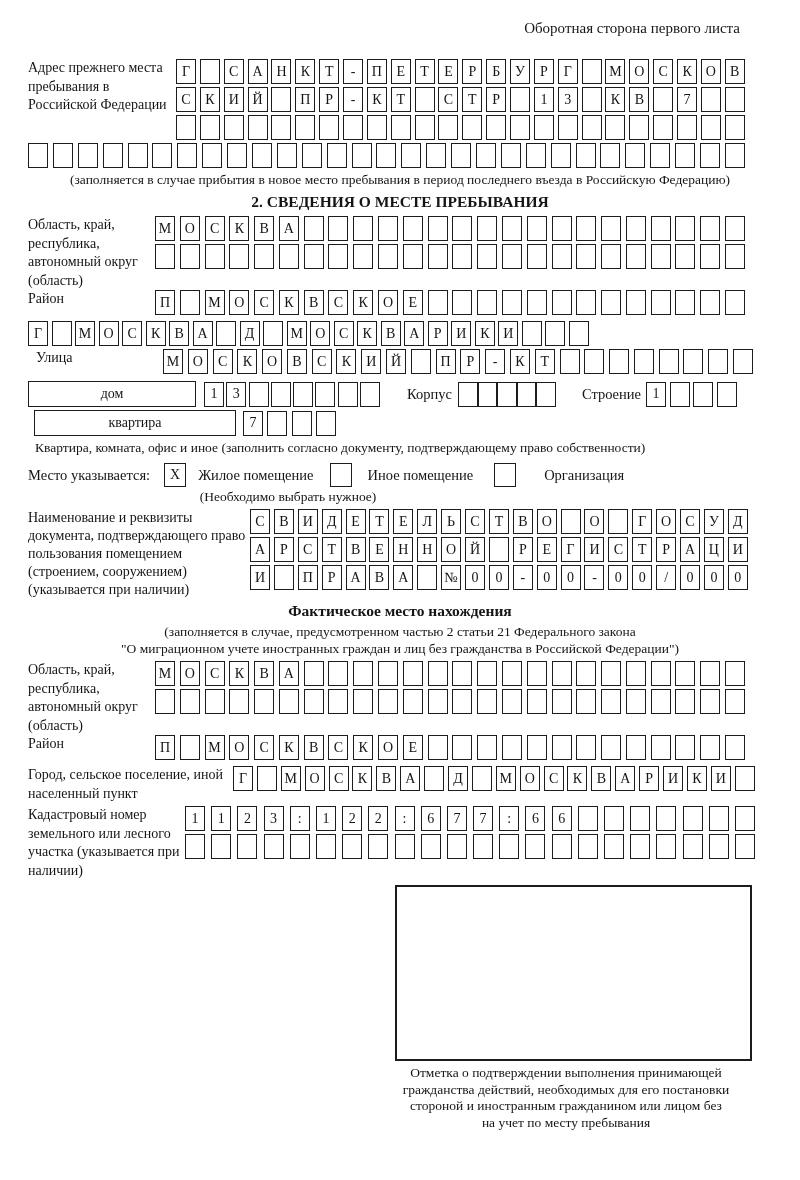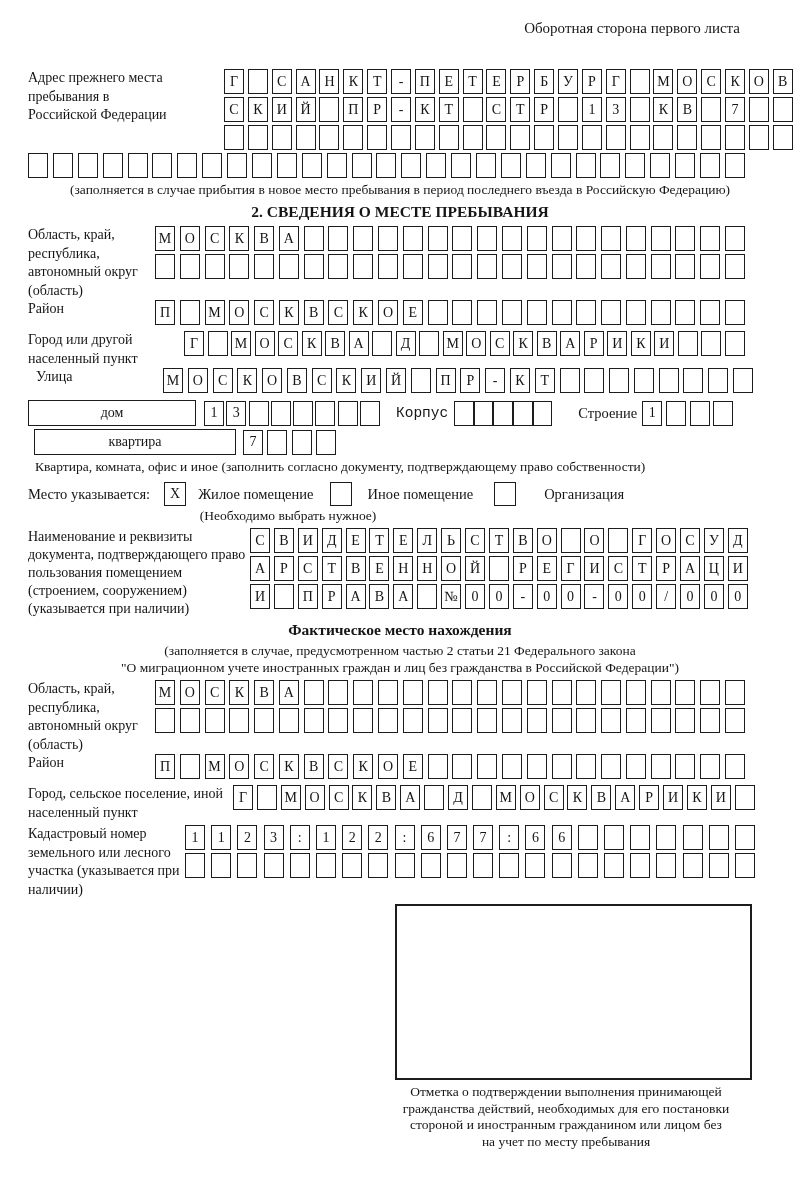--- a/index.html
+++ b/index.html
@@ -44,21 +44,21 @@
                    font-size:13.5px; line-height:16.5px; text-align:center; }
   .cap2 { font-size:13.5px; line-height:17px; text-align:center; }
 </style>
 </head>
 <body>
 
 <div class="page">
 
   <div class="header-note">Оборотная сторона первого листа</div>
 
-  <div class="frow" style="margin-top:32px;gap:48px;">
+  <div class="frow" style="margin-top:22px;">
     <div class="flabel" style="width:148px;">Адрес прежнего места пребывания в Российской Федерации</div>
     <div>
       <div class="cells w24a">
           <div class="cell">Г</div>
           <div class="cell"></div>
           <div class="cell">С</div>
           <div class="cell">А</div>
           <div class="cell">Н</div>
           <div class="cell">К</div>
           <div class="cell">Т</div>
@@ -251,21 +251,20 @@
         <div class="cell"></div>
         <div class="cell"></div>
         <div class="cell"></div>
         <div class="cell"></div>
         <div class="cell"></div>
         <div class="cell"></div>
       </div>
   </div>
 
   <div class="frow" style="margin-top:3px;">
-    <div class="flabel" style="width:156px;">Город или другой населенный пункт</div>
     <div class="cells w24c">
         <div class="cell">Г</div>
         <div class="cell"></div>
         <div class="cell">М</div>
         <div class="cell">О</div>
         <div class="cell">С</div>
         <div class="cell">К</div>
         <div class="cell">В</div>
         <div class="cell">А</div>
         <div class="cell"></div>
@@ -322,21 +321,21 @@
     <div class="cells" style="width:176px; margin-left:8px; margin-bottom:0;">
         <div class="cell">1</div>
         <div class="cell">3</div>
         <div class="cell"></div>
         <div class="cell"></div>
         <div class="cell"></div>
         <div class="cell"></div>
         <div class="cell"></div>
         <div class="cell"></div>
       </div>
-    <div class="inline-lab" style="margin-left:16px;font-family:Liberation Mono, monospace;">Корпус</div>
+    <div class="inline-lab" style="margin-left:27px;">Корпус</div>
     <div class="cells" style="width:98px; margin-left:6px; margin-bottom:0;">
         <div class="cell"></div>
         <div class="cell"></div>
         <div class="cell"></div>
         <div class="cell"></div>
         <div class="cell"></div>
       </div>
     <div class="inline-lab" style="margin-left:26px;">Строение</div>
     <div class="cells" style="width:91px; margin-left:5px; margin-bottom:0;">
         <div class="cell">1</div>

